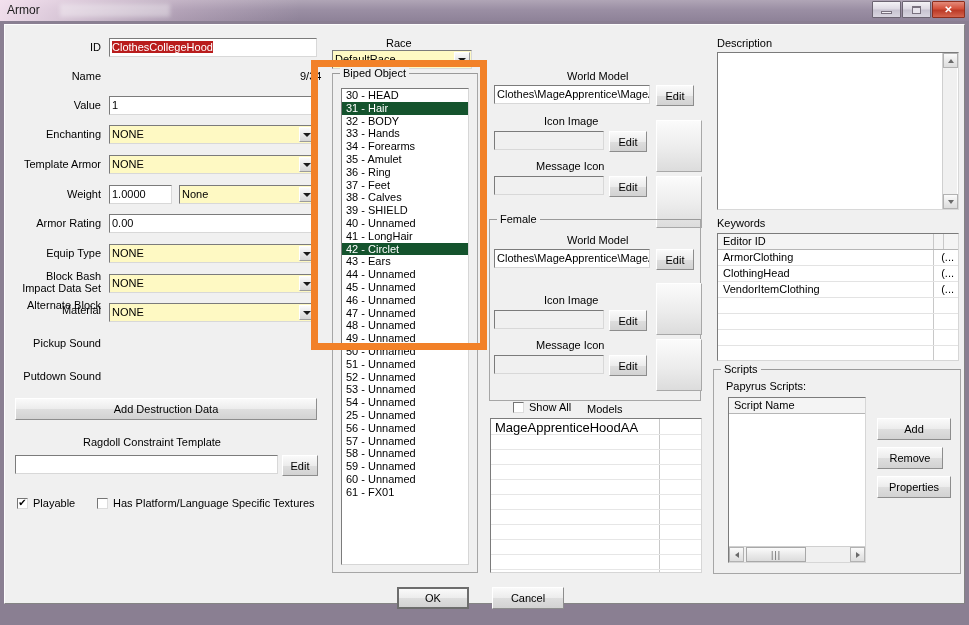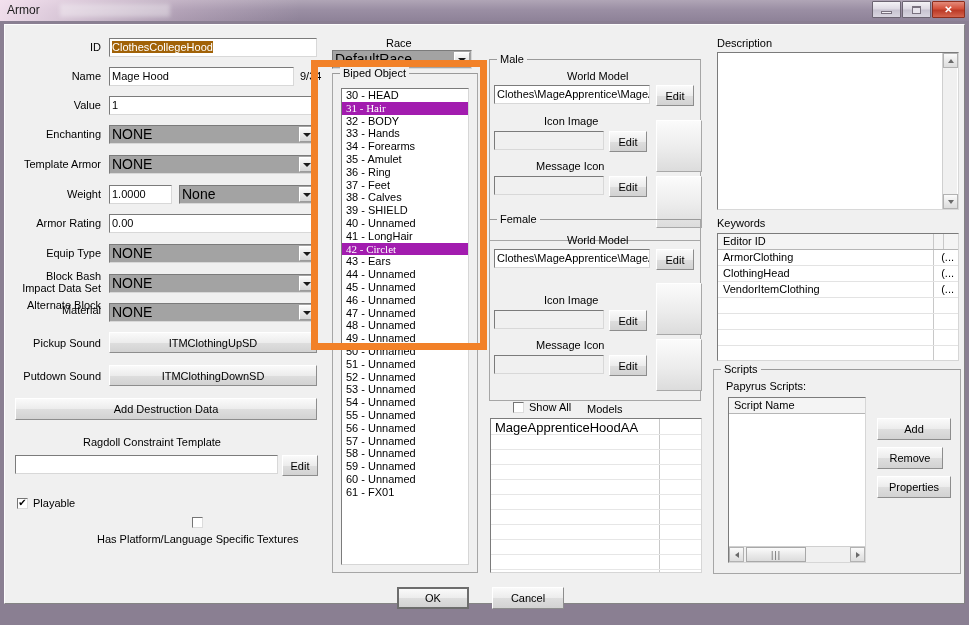--- a/index.html
+++ b/index.html
@@ -65,27 +65,27 @@
   .tfield {
     position:absolute; background:#fff;
     border:1px solid #7b7b7b;
     border-right-color:#d8d8d8; border-bottom-color:#d8d8d8;
     font-size:11px; color:#000;
     padding:1px 2px 0 2px;
     overflow:hidden; white-space:nowrap;
     line-height:15px;
   }
   .tfield.disabled { background:#f0f0f0; color:#555; }
-  .sel { background:#a16207; color:#fff; }
+  .sel { background:#b91c1c; color:#fff; }
 
   .combo {
-    position:absolute; background:#a3a3a3;
+    position:absolute; background:#fef9c3;
     border:1px solid #7b7b7b;
     border-right-color:#d8d8d8; border-bottom-color:#d8d8d8;
-    font-size:14px; color:#000;
+    font-size:11px; color:#000;
     padding:1px 2px 0 2px; line-height:15px;
     overflow:hidden; white-space:nowrap;
   }
   .combo .arrowbox {
     position:absolute; right:1px; top:1px; width:16px; bottom:1px;
     background: linear-gradient(to bottom,#fbfbfb,#e6e6e6 55%,#d6d6d6);
     border:1px solid #9b9b9b; border-top-color:#fff; border-left-color:#fff;
     display:flex; align-items:center; justify-content:center;
   }
   .caret { width:0;height:0;border-left:4px solid transparent;border-right:4px solid transparent;border-top:4px solid #1a1a1a; }
@@ -109,21 +109,21 @@
     position:absolute; top:-7px; left:7px; background:#f0f0f0;
     padding:0 3px; font-size:11px; color:#000; white-space:nowrap;
   }
 
   .listbox {
     position:absolute; background:#fff;
     border:1px solid #7b7b7b; border-right-color:#d6d6d6; border-bottom-color:#d6d6d6;
     overflow:hidden;
   }
   .listrow { font-size:11px; height:12.8px; line-height:12.8px; padding-left:4px; white-space:nowrap; color:#000;}
-  .listrow.selected { background:#a21caf; color:#ffffff;font-family:Liberation Serif, serif; }
+  .listrow.selected { background:#14532d; color:#ffffff; }
 
   .chk { position:absolute; display:flex; align-items:center; gap:5px; font-size:11px;}
   .chkbox { width:11px; height:11px; background:#fff; border:1px solid #757575;
             border-right-color:#dcdcdc; border-bottom-color:#dcdcdc;
             display:flex; align-items:center; justify-content:center;
             font-size:10px; line-height:10px; color:#000; }
 
   .scrollv {
     position:absolute; width:15px; background:#f0f0f0; border-left:1px solid #cfcfcf;
   }
@@ -184,21 +184,20 @@
     <div class="win-btn close">✕</div>
   </div>
 </div>
 
 <div id="dialog">
 
   <div class="lbl right" style="left:10px; top:16px; width:86px;">ID</div>
   <div class="tfield" style="left:104px; top:13px; width:208px; height:19px;"><span class="sel">ClothesCollegeHood</span></div>
 
   <div class="lbl right" style="left:10px; top:45px; width:86px;">Name</div>
-  <div class="tfield" style="left:104px; top:42px; width:185px; height:19px;">Mage Hood</div>
   <div class="lbl" style="left:295px; top:45px;">9/34</div>
 
   <div class="lbl right" style="left:10px; top:74px; width:86px;">Value</div>
   <div class="tfield" style="left:104px; top:71px; width:208px; height:19px;">1</div>
 
   <div class="lbl right" style="left:6px; top:103px; width:90px;">Enchanting</div>
   <div class="combo" style="left:104px; top:100px; width:208px; height:19px;">
     <span>NONE</span>
     <span class="arrowbox">
         <i class="caret"></i>
@@ -245,36 +244,34 @@
   <div class="lbl right" style="left:0px; top:274px; width:96px;">Alternate Block</div>
   <div class="lbl right" style="left:0px; top:279px; width:96px;">Material</div>
   <div class="combo" style="left:104px; top:278px; width:208px; height:19px;">
     <span>NONE</span>
     <span class="arrowbox">
         <i class="caret"></i>
       </span>
   </div>
 
   <div class="lbl right" style="left:4px; top:312px; width:92px;">Pickup Sound</div>
-  <div class="btn" style="left:104px; top:307px; width:208px; height:21px;">ITMClothingUpSD</div>
 
   <div class="lbl right" style="left:0px; top:345px; width:96px;">Putdown Sound</div>
-  <div class="btn" style="left:104px; top:340px; width:208px; height:21px;">ITMClothingDownSD</div>
 
   <div class="btn" style="left:10px; top:373px; width:302px; height:22px;">Add Destruction Data</div>
 
   <div class="lbl" style="left:78px; top:411px;">Ragdoll Constraint Template</div>
   <div class="tfield" style="left:10px; top:430px; width:263px; height:19px;"></div>
   <div class="btn" style="left:277px; top:430px; width:36px; height:21px;">Edit</div>
 
   <div class="chk" style="left:12px; top:472px;">
     <span class="chkbox">✔</span>
     <span>Playable</span>
   </div>
-  <div class="chk" style="left:92px; top:492px;flex-direction:column;">
+  <div class="chk" style="left:92px; top:472px;">
     <span class="chkbox"></span>
     <span>Has Platform/Language Specific Textures</span>
   </div>
 
   <div class="lbl" style="left:381px; top:12px;">Race</div>
   <div class="combo" style="left:327px; top:25px; width:140px; height:19px;">
     <span>DefaultRace</span>
     <span class="arrowbox">
         <i class="caret"></i>
       </span>
@@ -303,33 +300,30 @@
         <div class="listrow">45 - Unnamed</div>
         <div class="listrow">46 - Unnamed</div>
         <div class="listrow">47 - Unnamed</div>
         <div class="listrow">48 - Unnamed</div>
         <div class="listrow">49 - Unnamed</div>
         <div class="listrow">50 - Unnamed</div>
         <div class="listrow">51 - Unnamed</div>
         <div class="listrow">52 - Unnamed</div>
         <div class="listrow">53 - Unnamed</div>
         <div class="listrow">54 - Unnamed</div>
-        <div class="listrow">55 - Unnamed</div>
+        <div class="listrow">25 - Unnamed</div>
         <div class="listrow">56 - Unnamed</div>
         <div class="listrow">57 - Unnamed</div>
         <div class="listrow">58 - Unnamed</div>
         <div class="listrow">59 - Unnamed</div>
         <div class="listrow">60 - Unnamed</div>
         <div class="listrow">61 - FX01</div>
       </div>
   </div>
 
-  <div class="group" style="left:484px; top:34px; width:212px; height:182px;">
-    <span class="gtitle">Male</span>
-  </div>
   <div class="lbl" style="left:562px; top:45px;">World Model</div>
   <div class="tfield" style="left:489px; top:60px; width:156px; height:19px;">Clothes\MageApprentice\MageA</div>
   <div class="btn" style="left:651px; top:60px; width:38px; height:21px;">Edit</div>
   <div class="lbl" style="left:539px; top:90px;">Icon Image</div>
   <div class="tfield disabled" style="left:489px; top:106px; width:110px; height:19px;"></div>
   <div class="btn" style="left:604px; top:106px; width:38px; height:21px;">Edit</div>
   <div class="thumb" style="left:651px; top:95px; width:46px; height:52px;"></div>
   <div class="lbl" style="left:531px; top:135px;">Message Icon</div>
   <div class="tfield disabled" style="left:489px; top:151px; width:110px; height:19px;"></div>
   <div class="btn" style="left:604px; top:151px; width:38px; height:21px;">Edit</div>

